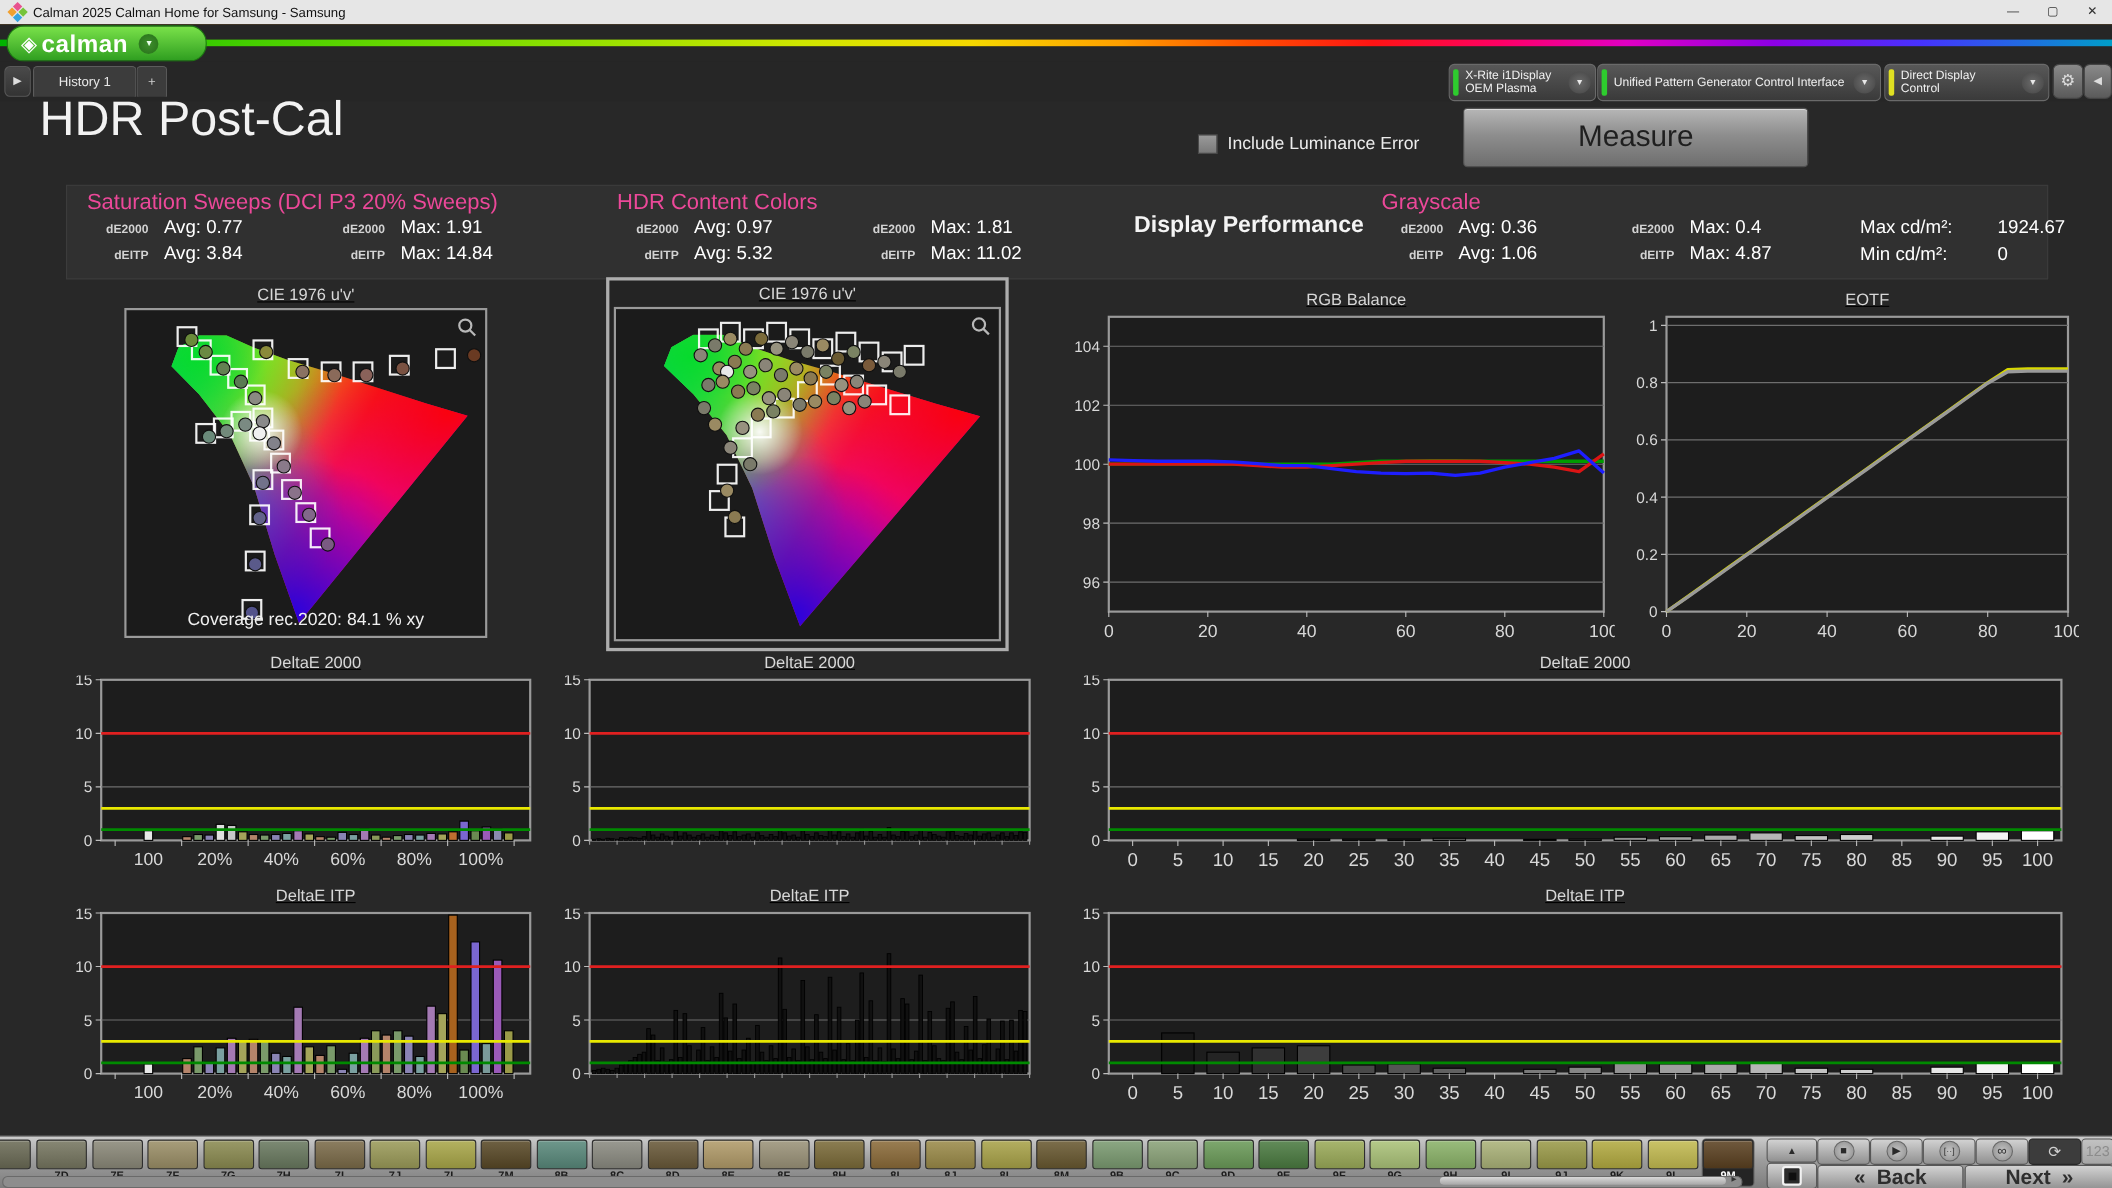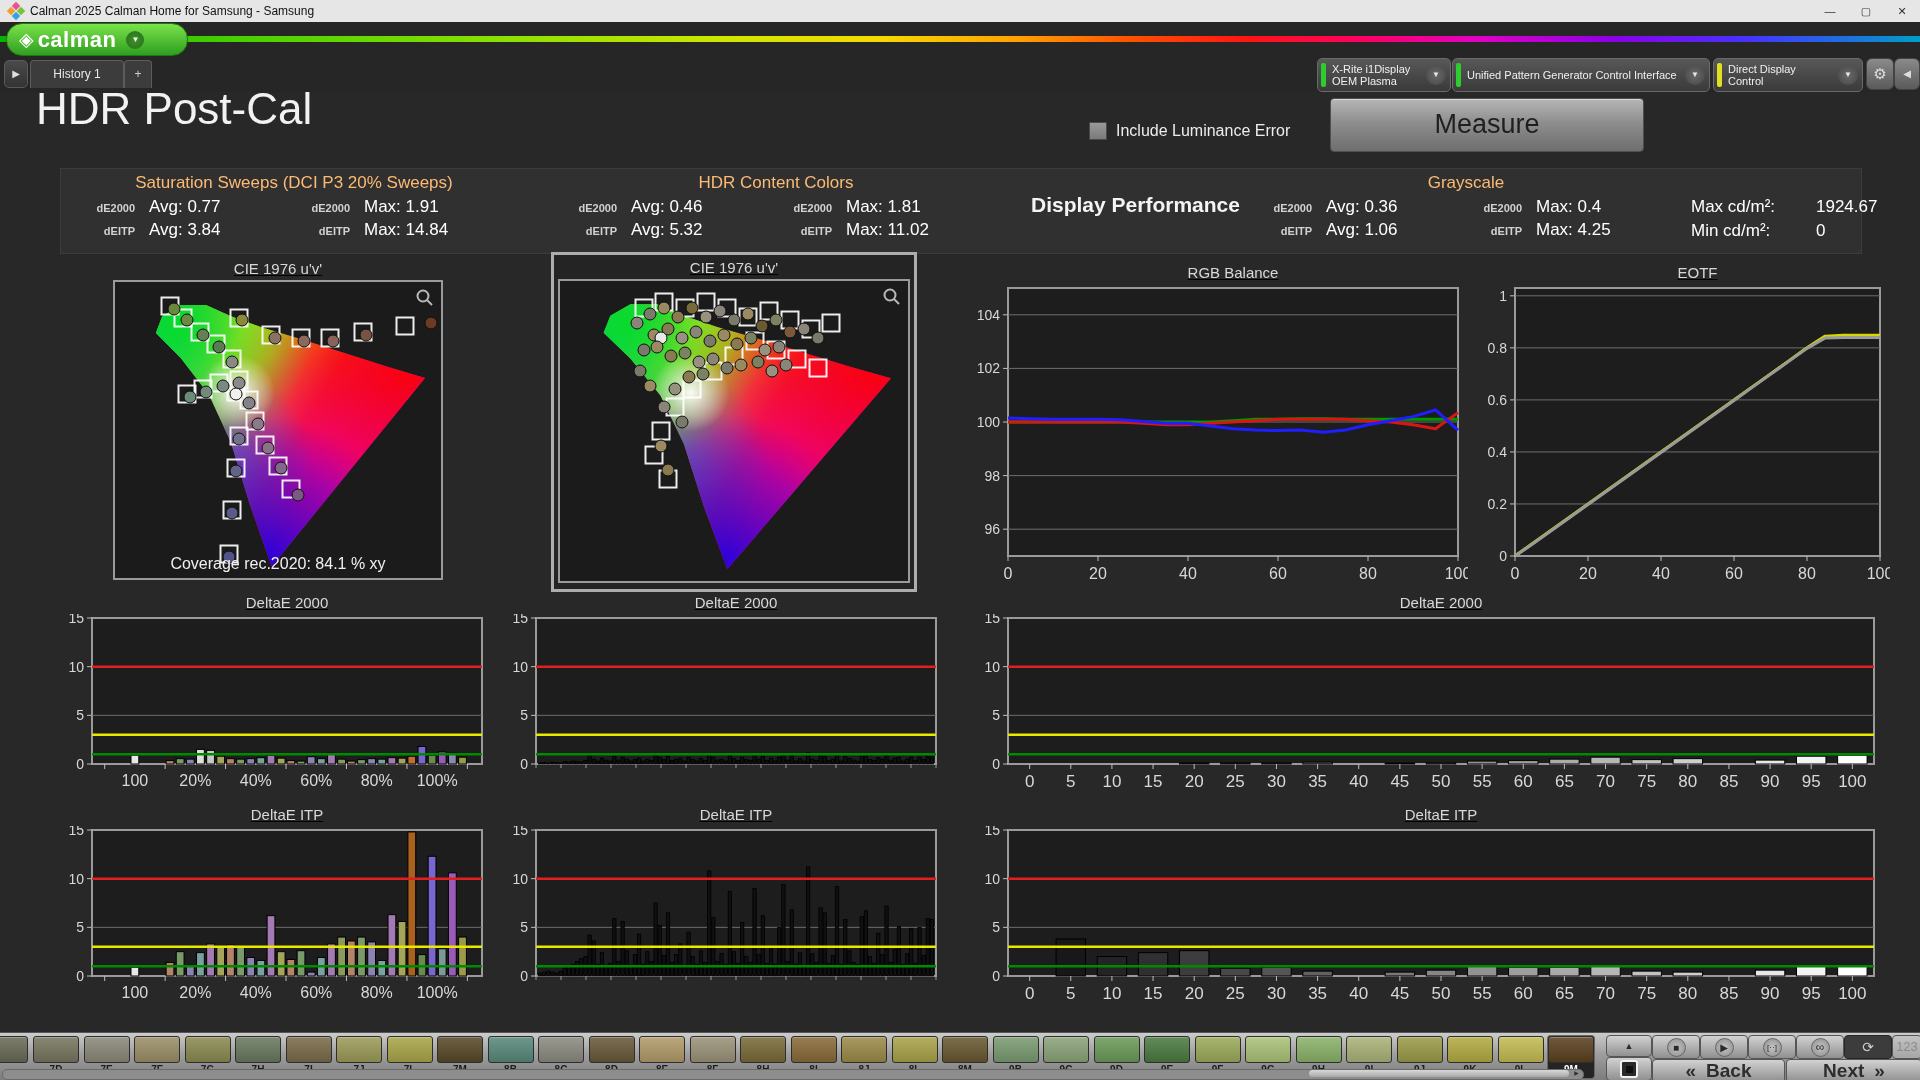--- a/index.html
+++ b/index.html
@@ -47,21 +47,21 @@
   .h1{position:absolute;left:36px;top:84px;font-size:44px;color:#f2f2f2;}
   .chkrow{position:absolute;left:1060px;top:122px;display:flex;align-items:center;padding-left:29px;}
   .chk{width:16px;height:16px;background:linear-gradient(#9a9a9a,#7a7a7a);border:1px solid #4a4a4a;margin-right:9px;}
   .chklbl{color:#ececec;font-size:16px;}
   .measure{position:absolute;left:1330px;top:98px;width:312px;height:52px;border-radius:4px;
            background:linear-gradient(#b6b6b6,#8e8e8e 45%,#6e6e6e);border:1px solid #4f4f4f;
            box-shadow:inset 0 1px 0 #d8d8d8;color:#1f1f1f;font-size:27px;text-align:center;line-height:50px;}
   
   .summary{position:absolute;left:60px;top:168px;width:1800px;height:84px;background:#303030;border:1px solid #3c3c3c;}
   .sec{position:absolute;top:4px;}
-  .sec .st{text-align:center;color:#fdba74;font-size:17px;height:24px;}
+  .sec .st{text-align:left;color:#ec4899;font-size:20px;height:24px;}
   .pairs{display:grid;grid-template-columns:1fr 1fr;row-gap:3px;}
   .pair{display:flex;align-items:baseline;}
   .pair .k{color:#d2d2d2;font-size:11px;font-weight:bold;width:56px;text-align:right;margin-right:14px;flex:none;}
   .pair .v{color:#fff;font-size:17px;}
   .dispperf{position:absolute;left:970px;top:24px;color:#f4f4f4;font-size:21px;font-weight:bold;}
   .lum{position:absolute;left:1630px;top:28px;}
   .lumrow{display:flex;color:#fff;font-size:17px;margin-bottom:4px;}
   .lumrow .k{width:125px;}
   
   .chart-block{position:absolute;text-decoration:underline;}
@@ -181,21 +181,21 @@
             <span class="k">dEITP</span>
             <span class="v">Max: 14.84</span>
           </div>
       </div>
     </div>
     <div class="sec" style="left:500px;width:430px;">
       <div class="st">HDR Content Colors</div>
       <div class="pairs">
         <div class="pair">
             <span class="k">dE2000</span>
-            <span class="v">Avg: 0.46</span>
+            <span class="v">Avg: 0.97</span>
           </div>
         <div class="pair">
             <span class="k">dE2000</span>
             <span class="v">Max: 1.81</span>
           </div>
         <div class="pair">
             <span class="k">dEITP</span>
             <span class="v">Avg: 5.32</span>
           </div>
         <div class="pair">
@@ -215,21 +215,21 @@
         <div class="pair">
             <span class="k">dE2000</span>
             <span class="v">Max: 0.4</span>
           </div>
         <div class="pair">
             <span class="k">dEITP</span>
             <span class="v">Avg: 1.06</span>
           </div>
         <div class="pair">
             <span class="k">dEITP</span>
-            <span class="v">Max: 4.25</span>
+            <span class="v">Max: 4.87</span>
           </div>
       </div>
     </div>
     <div class="lum">
       <div class="lumrow">
           <span class="k">Max cd/m²:</span>
           <span>1924.67</span>
         </div>
       <div class="lumrow">
           <span class="k">Min cd/m²:</span>

